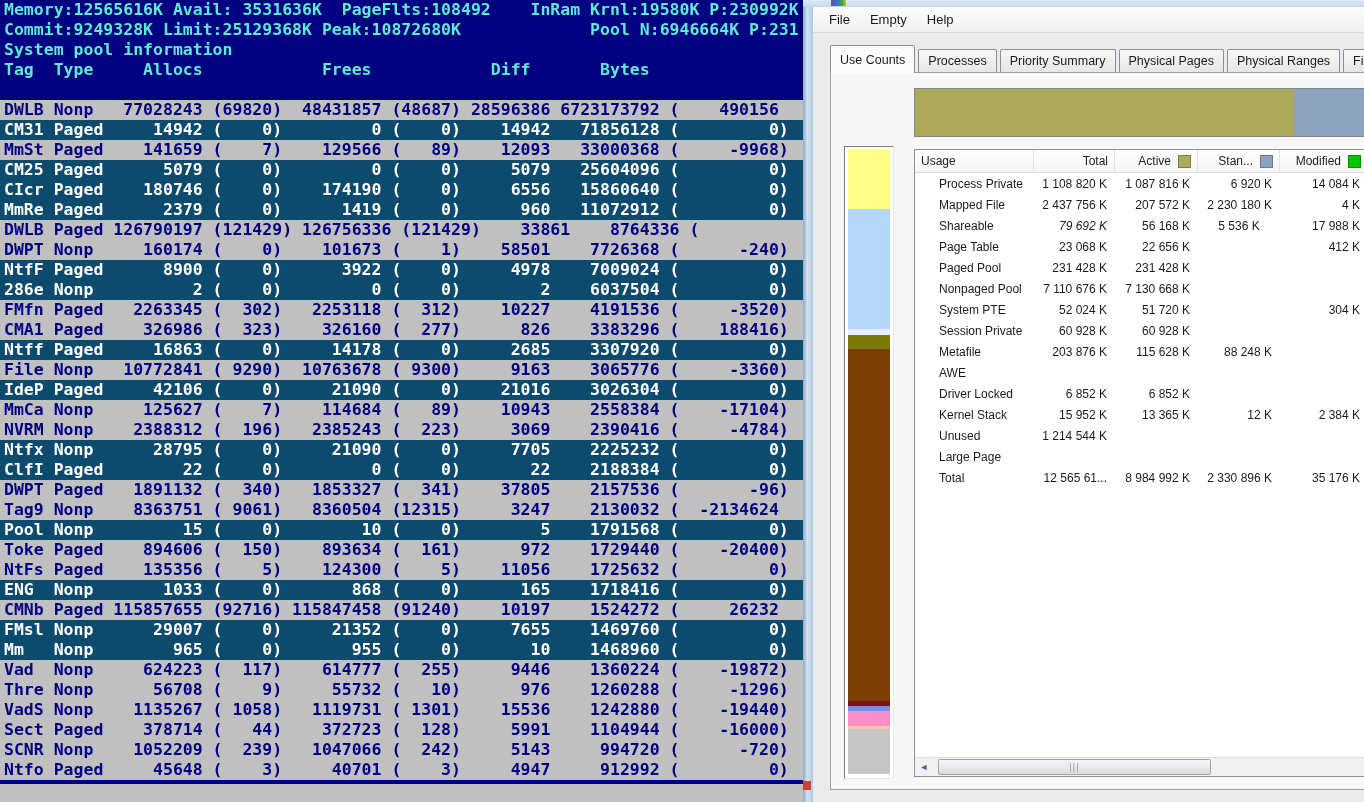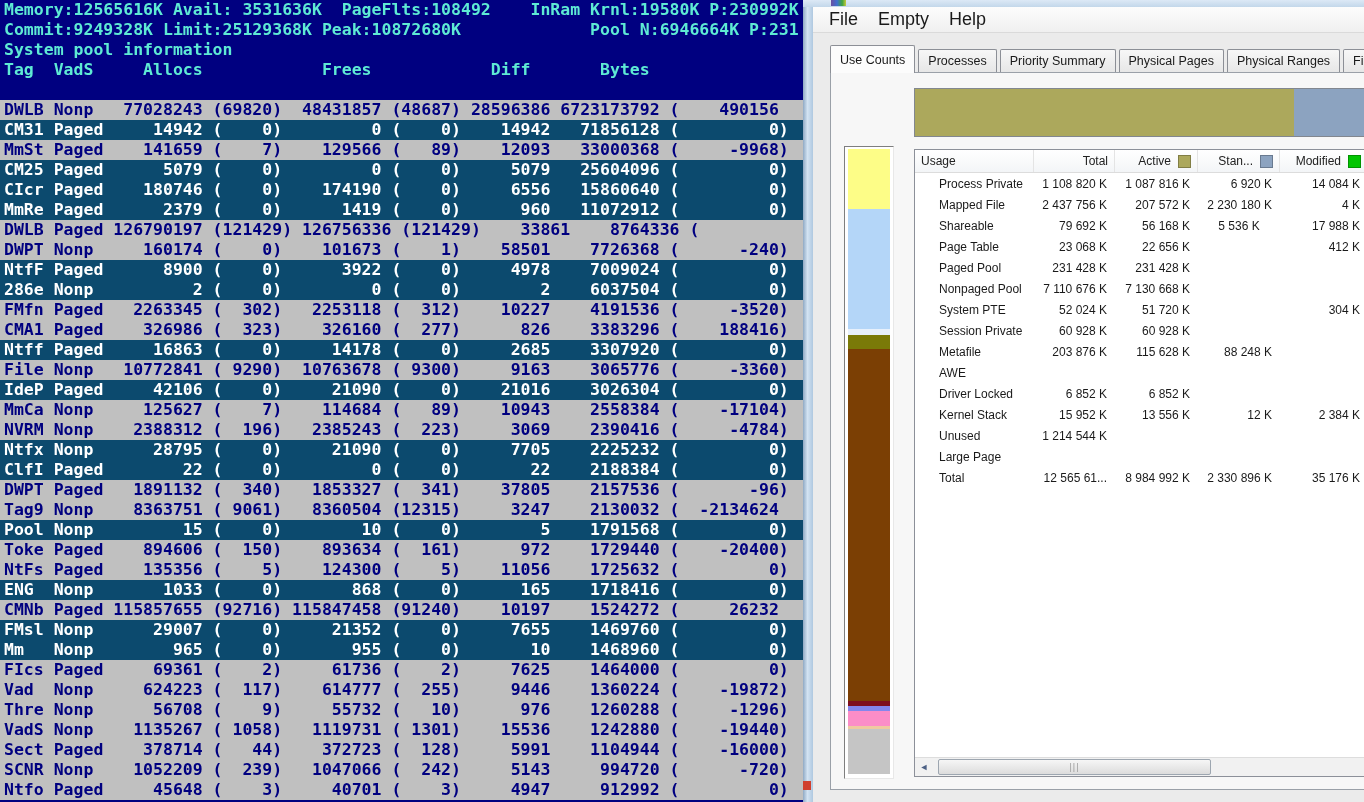--- a/index.html
+++ b/index.html
@@ -22,21 +22,21 @@
               background:linear-gradient(90deg,#8FA9C4,#D3E3F2 45%,#AFC8E0);}
   .glass-top{position:absolute;left:0;top:0;width:561px;height:7px;
              background:linear-gradient(#DCE9F6,#C3D7EA);}
   .app-icon-sliver{position:absolute;left:28px;top:0;width:15px;height:6px;
         background:linear-gradient(90deg,#6A4FA0,#3E6FD0 40%,#3FA53F 75%,#C8C83C);}
   .red-sliver{position:absolute;left:0;top:781px;width:8px;height:9px;background:#D0402E;}
 
   .menubar{position:absolute;left:10px;top:7px;width:551px;height:26px;
            background:linear-gradient(#FCFCFC,#F0F0F0);border-bottom:1px solid #DADADA;
            display:flex;align-items:center;padding-left:6px;box-sizing:border-box;
-           font-size:18px;}
+           font-size:13px;}
   .menu-item{padding:3px 10px;cursor:default;}
 
   .winbody{position:absolute;left:10px;top:34px;width:551px;height:760px;background:#EBEBEB;}
 
   .tabs{position:absolute;left:17px;top:11px;display:flex;align-items:flex-end;height:28px;}
   .tab{box-sizing:border-box;height:24px;padding:4px 9px 0;margin-right:3px;white-space:nowrap;
        font-size:12.5px;border:1px solid #8C8F96;border-bottom:none;border-radius:2px 2px 0 0;
        background:linear-gradient(#F7F7F7,#E6E6E6);}
   .tab.active{height:28px;background:#FCFCFC;position:relative;z-index:3;padding-top:7px;margin-top:12px;}
 
@@ -82,21 +82,21 @@
 </head>
 <body>
 
 <div id="screen">
 
   <div class="console">
     <div>
         <div class="con-line hdr">Memory:12565616K Avail: 3531636K  PageFlts:108492    InRam Krnl:19580K P:230992K</div>
         <div class="con-line hdr">Commit:9249328K Limit:25129368K Peak:10872680K             Pool N:6946664K P:231</div>
         <div class="con-line hdr">System pool information</div>
-        <div class="con-line hdr">Tag  VadS     Allocs            Frees            Diff       Bytes</div>
+        <div class="con-line hdr">Tag  Type     Allocs            Frees            Diff       Bytes</div>
         <div class="con-line hdr"></div>
       </div>
     <div>
         <div class="con-line gray">DWLB Nonp   77028243 (69820)  48431857 (48687) 28596386 6723173792 (    490156</div>
         <div class="con-line blue">CM31 Paged     14942 (    0)         0 (    0)    14942   71856128 (         0)</div>
         <div class="con-line gray">MmSt Paged    141659 (    7)    129566 (   89)    12093   33000368 (     -9968)</div>
         <div class="con-line blue">CM25 Paged      5079 (    0)         0 (    0)     5079   25604096 (         0)</div>
         <div class="con-line blue">CIcr Paged    180746 (    0)    174190 (    0)     6556   15860640 (         0)</div>
         <div class="con-line blue">MmRe Paged      2379 (    0)      1419 (    0)      960   11072912 (         0)</div>
         <div class="con-line gray">DWLB Paged 126790197 (121429) 126756336 (121429)    33861    8764336 (</div>
@@ -114,21 +114,20 @@
         <div class="con-line blue">ClfI Paged        22 (    0)         0 (    0)       22    2188384 (         0)</div>
         <div class="con-line gray">DWPT Paged   1891132 (  340)   1853327 (  341)    37805    2157536 (       -96)</div>
         <div class="con-line gray">Tag9 Nonp    8363751 ( 9061)   8360504 (12315)     3247    2130032 (  -2134624</div>
         <div class="con-line blue">Pool Nonp         15 (    0)        10 (    0)        5    1791568 (         0)</div>
         <div class="con-line gray">Toke Paged    894606 (  150)    893634 (  161)      972    1729440 (    -20400)</div>
         <div class="con-line gray">NtFs Paged    135356 (    5)    124300 (    5)    11056    1725632 (         0)</div>
         <div class="con-line blue">ENG  Nonp       1033 (    0)       868 (    0)      165    1718416 (         0)</div>
         <div class="con-line gray">CMNb Paged 115857655 (92716) 115847458 (91240)    10197    1524272 (     26232</div>
         <div class="con-line blue">FMsl Nonp      29007 (    0)     21352 (    0)     7655    1469760 (         0)</div>
         <div class="con-line blue">Mm   Nonp        965 (    0)       955 (    0)       10    1468960 (         0)</div>
-        <div class="con-line gray">FIcs Paged     69361 (    2)     61736 (    2)     7625    1464000 (         0)</div>
         <div class="con-line gray">Vad  Nonp     624223 (  117)    614777 (  255)     9446    1360224 (    -19872)</div>
         <div class="con-line gray">Thre Nonp      56708 (    9)     55732 (   10)      976    1260288 (     -1296)</div>
         <div class="con-line gray">VadS Nonp    1135267 ( 1058)   1119731 ( 1301)    15536    1242880 (    -19440)</div>
         <div class="con-line gray">Sect Paged    378714 (   44)    372723 (  128)     5991    1104944 (    -16000)</div>
         <div class="con-line gray">SCNR Nonp    1052209 (  239)   1047066 (  242)     5143     994720 (      -720)</div>
         <div class="con-line gray">Ntfo Paged     45648 (    3)     40701 (    3)     4947     912992 (         0)</div>
       </div>
     <div class="console-bottom-strip"></div>
   </div>
 
@@ -195,21 +194,21 @@
               </div>
               <div class="trow">
                 <div class="td label" style="width: 119px; text-align: left;">Mapped File</div>
                 <div class="td num" style="width: 81px; text-align: right;">2 437 756 K</div>
                 <div class="td num" style="width: 83px; text-align: right;">207 572 K</div>
                 <div class="td num" style="width: 82px; text-align: right;">2 230 180 K</div>
                 <div class="td num" style="width: 88px; text-align: right;">4 K</div>
               </div>
               <div class="trow">
                 <div class="td label" style="width: 119px; text-align: left;">Shareable</div>
-                <div class="td num" style="width: 81px; ">79 692 K</div>
+                <div class="td num" style="width: 81px;  font-style: italic;">79 692 K</div>
                 <div class="td num" style="width: 83px; text-align: right;">56 168 K</div>
                 <div class="td num" style="width: 82px; text-align: center;">5 536 K</div>
                 <div class="td num" style="width: 88px; text-align: right;">17 988 K</div>
               </div>
               <div class="trow">
                 <div class="td label" style="width: 119px; text-align: left;">Page Table</div>
                 <div class="td num" style="width: 81px; text-align: right;">23 068 K</div>
                 <div class="td num" style="width: 83px; text-align: right;">22 656 K</div>
                 <div class="td num" style="width: 82px; text-align: right;"></div>
                 <div class="td num" style="width: 88px; text-align: right;">412 K</div>
@@ -259,21 +258,21 @@
               <div class="trow">
                 <div class="td label" style="width: 119px; text-align: left;">Driver Locked</div>
                 <div class="td num" style="width: 81px; text-align: right;">6 852 K</div>
                 <div class="td num" style="width: 83px; text-align: right;">6 852 K</div>
                 <div class="td num" style="width: 82px; text-align: right;"></div>
                 <div class="td num" style="width: 88px; text-align: right;"></div>
               </div>
               <div class="trow">
                 <div class="td label" style="width: 119px; text-align: left;">Kernel Stack</div>
                 <div class="td num" style="width: 81px; text-align: right;">15 952 K</div>
-                <div class="td num" style="width: 83px; text-align: right;">13 556 K</div>
+                <div class="td num" style="width: 83px; text-align: right;">13 365 K</div>
                 <div class="td num" style="width: 82px; text-align: right;">12 K</div>
                 <div class="td num" style="width: 88px; text-align: right;">2 384 K</div>
               </div>
               <div class="trow">
                 <div class="td label" style="width: 119px; text-align: left;">Unused</div>
                 <div class="td num" style="width: 81px; text-align: right;">1 214 544 K</div>
                 <div class="td num" style="width: 83px; text-align: right;"></div>
                 <div class="td num" style="width: 82px; text-align: right;"></div>
                 <div class="td num" style="width: 88px; text-align: right;"></div>
               </div>

